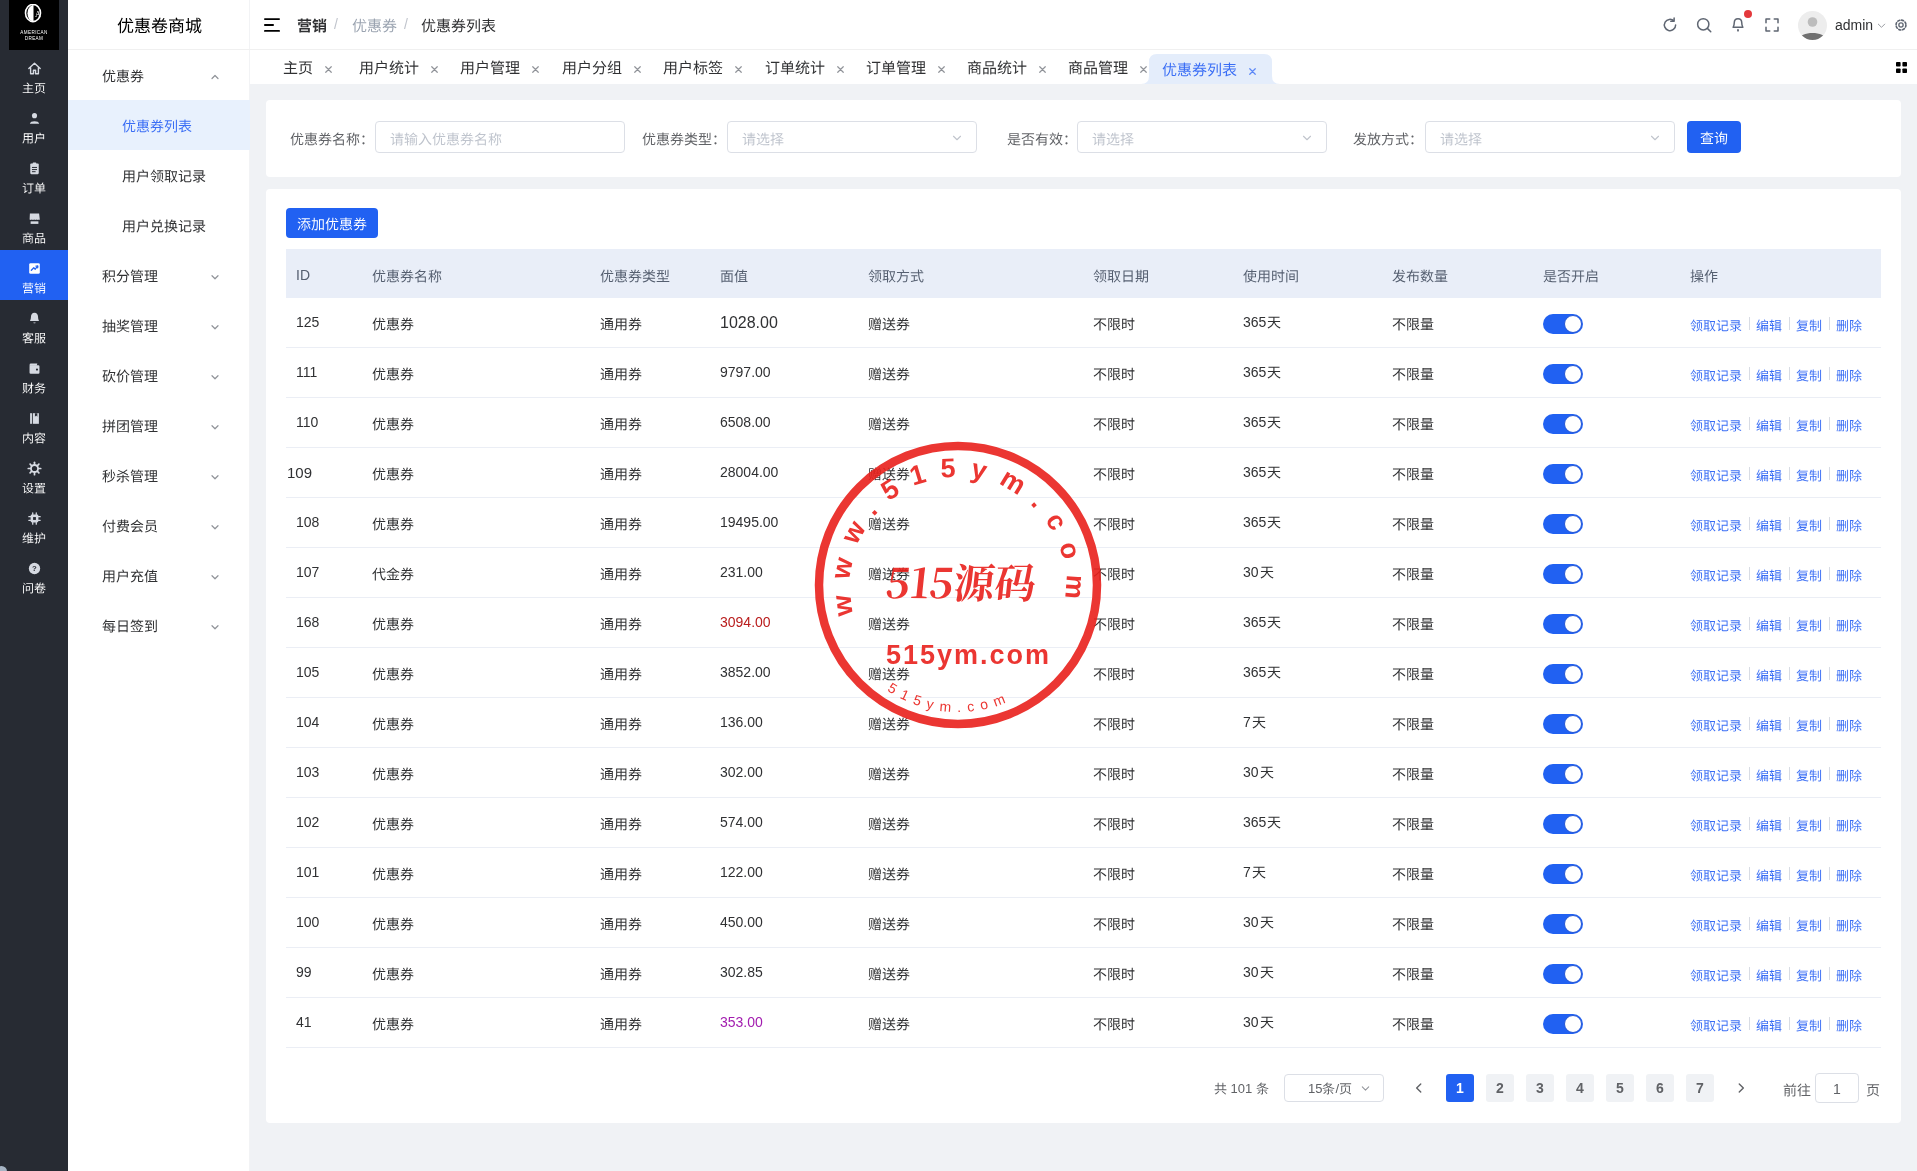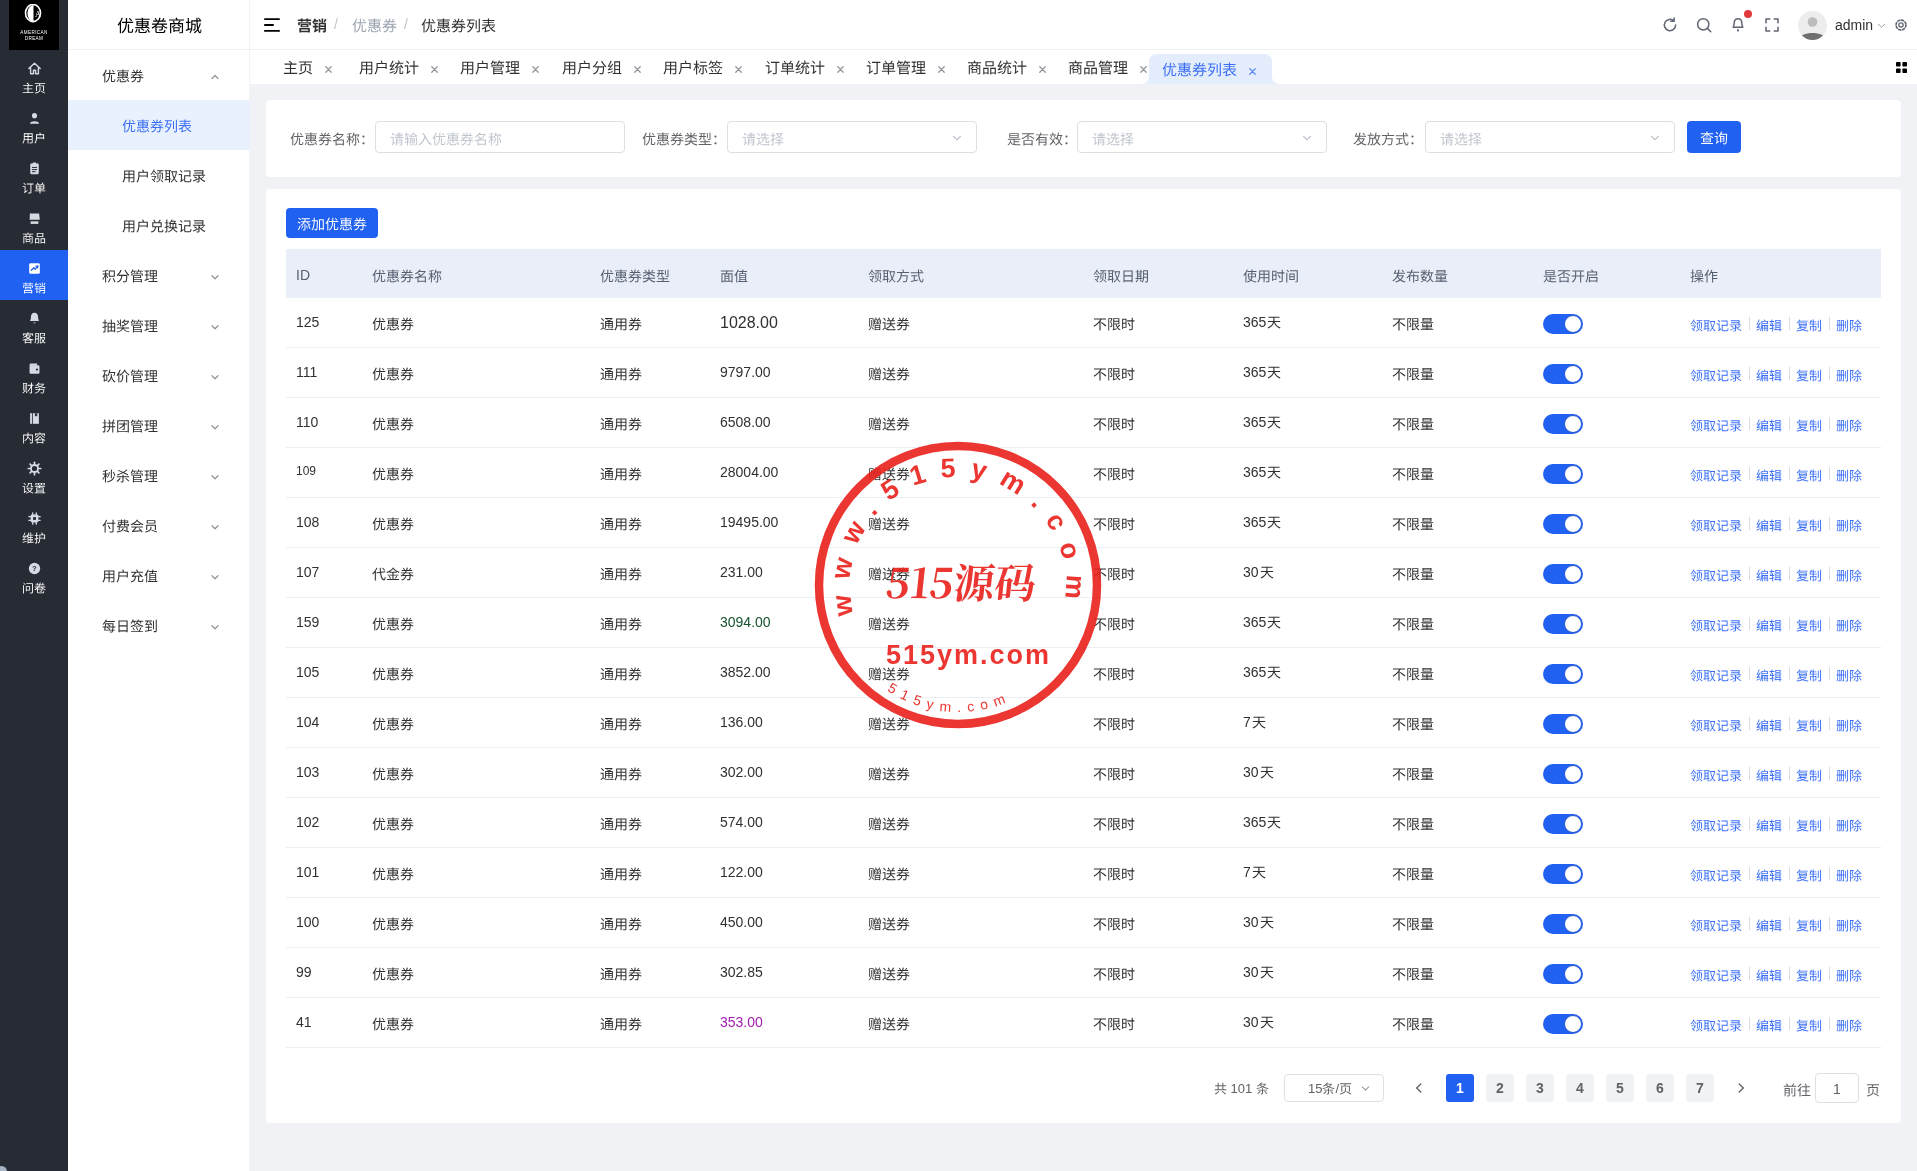--- a/index.html
+++ b/index.html
@@ -736,21 +736,21 @@
 <div class="abs" style="left:1796px;top:416px;color:#3a6ef5"><svg style="width:26.0px;height:13.0px;vertical-align:-0.13em;" viewBox="0 0 2000 1000">
       <use href="#g104" x="0"></use>
       <use href="#g105" x="1000"></use>
     </svg></div>
 <div class="abs" style="left:1829px;top:417px;width:1px;height:13px;background:#d8dce4"></div>
 <div class="abs" style="left:1836px;top:416px;color:#3a6ef5"><svg style="width:26.0px;height:13.0px;vertical-align:-0.13em;" viewBox="0 0 2000 1000">
       <use href="#g106" x="0"></use>
       <use href="#g107" x="1000"></use>
     </svg></div>
 <div class="abs" style="left:286px;top:448px;width:1595px;height:50px;border-bottom:1px solid #ebeef5"></div>
-<div class="abs" style="left:296px;top:464px;color:#303133;font-size:12px">109</div>
+<div class="abs" style="left:287px;top:464px;color:#303133;font-size:15px">109</div>
 <div class="abs" style="left:372px;top:465px;color:#303133"><svg style="width:42.0px;height:14.0px;vertical-align:-0.13em;" viewBox="0 0 3000 1000">
       <use href="#g22" x="0"></use>
       <use href="#g23" x="1000"></use>
       <use href="#g25" x="2000"></use>
     </svg></div>
 <div class="abs" style="left:600px;top:465px;color:#303133"><svg style="width:42.0px;height:14.0px;vertical-align:-0.13em;" viewBox="0 0 3000 1000">
       <use href="#g96" x="0"></use>
       <use href="#g2" x="1000"></use>
       <use href="#g25" x="2000"></use>
     </svg></div>
@@ -901,32 +901,32 @@
 <div class="abs" style="left:1796px;top:566px;color:#3a6ef5"><svg style="width:26.0px;height:13.0px;vertical-align:-0.13em;" viewBox="0 0 2000 1000">
       <use href="#g104" x="0"></use>
       <use href="#g105" x="1000"></use>
     </svg></div>
 <div class="abs" style="left:1829px;top:567px;width:1px;height:13px;background:#d8dce4"></div>
 <div class="abs" style="left:1836px;top:566px;color:#3a6ef5"><svg style="width:26.0px;height:13.0px;vertical-align:-0.13em;" viewBox="0 0 2000 1000">
       <use href="#g106" x="0"></use>
       <use href="#g107" x="1000"></use>
     </svg></div>
 <div class="abs" style="left:286px;top:598px;width:1595px;height:50px;border-bottom:1px solid #ebeef5"></div>
-<div class="abs" style="left:296px;top:614px;color:#303133;font-size:14px">159</div>
+<div class="abs" style="left:296px;top:614px;color:#303133;font-size:14px">168</div>
 <div class="abs" style="left:372px;top:615px;color:#303133"><svg style="width:42.0px;height:14.0px;vertical-align:-0.13em;" viewBox="0 0 3000 1000">
       <use href="#g22" x="0"></use>
       <use href="#g23" x="1000"></use>
       <use href="#g25" x="2000"></use>
     </svg></div>
 <div class="abs" style="left:600px;top:615px;color:#303133"><svg style="width:42.0px;height:14.0px;vertical-align:-0.13em;" viewBox="0 0 3000 1000">
       <use href="#g96" x="0"></use>
       <use href="#g2" x="1000"></use>
       <use href="#g25" x="2000"></use>
     </svg></div>
-<div class="abs" style="left:720px;top:614px;color:#14532d;font-size:14px">3094.00</div>
+<div class="abs" style="left:720px;top:614px;color:#b91c1c;font-size:14px">3094.00</div>
 <div class="abs" style="left:868px;top:615px;color:#303133"><svg style="width:42.0px;height:14.0px;vertical-align:-0.13em;" viewBox="0 0 3000 1000">
       <use href="#g97" x="0"></use>
       <use href="#g98" x="1000"></use>
       <use href="#g25" x="2000"></use>
     </svg></div>
 <div class="abs" style="left:1093px;top:615px;color:#303133"><svg style="width:42.0px;height:14.0px;vertical-align:-0.13em;" viewBox="0 0 3000 1000">
       <use href="#g99" x="0"></use>
       <use href="#g100" x="1000"></use>
       <use href="#g87" x="2000"></use>
     </svg></div>

